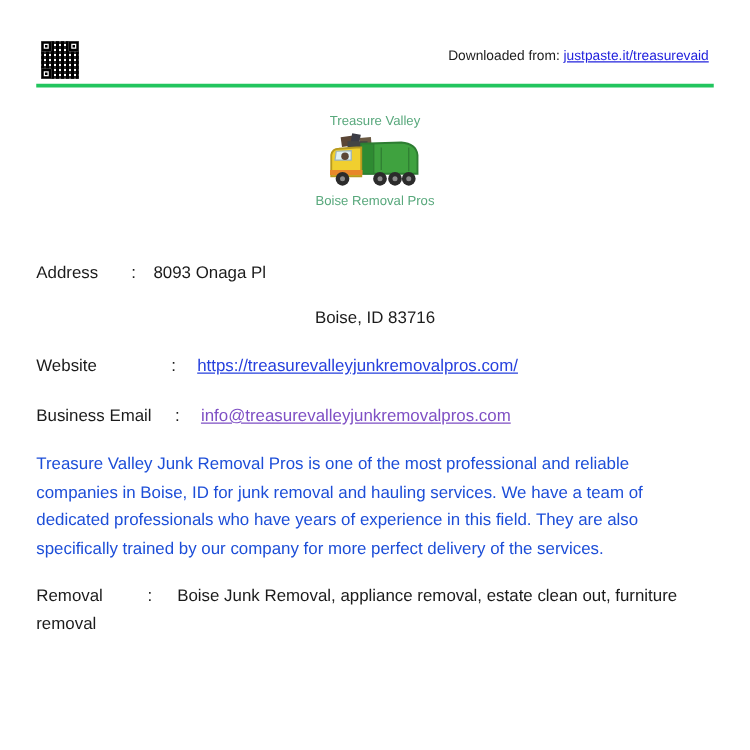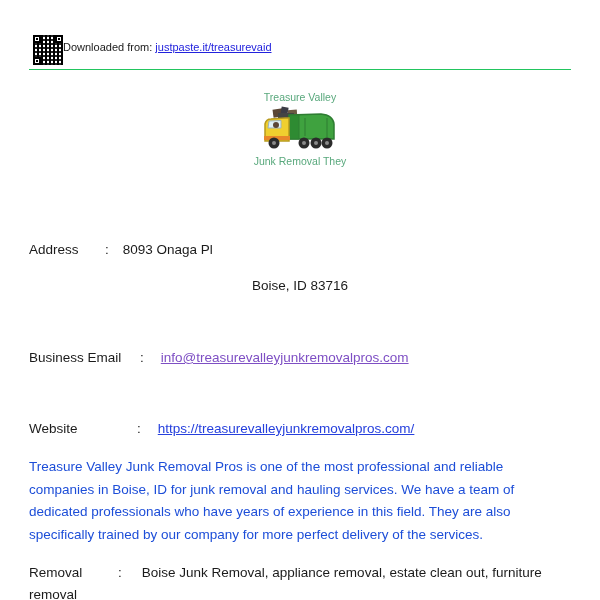--- a/index.html
+++ b/index.html
@@ -14,24 +14,24 @@
     width: 600px;
     height: 600px;
     margin: 0 auto;
     background: #ffffff;
     overflow: hidden;
   }
   
   .header {
     height: 70px;
     margin: 0 29px;
-    border-bottom: 1px solid #22c55e;
+    border-bottom: 3px solid #22c55e;
     display: flex;
     align-items: flex-end;
-    justify-content: flex-start;
+    justify-content: space-between;
     box-sizing: border-box;
   }
   .qr {
     position: relative;
     width: 30px;
     height: 30px;
     margin: 0 0 4px 4px;
     background:
       repeating-linear-gradient(0deg, rgba(0,0,0,0.85) 0 2px, transparent 2px 4px),
       repeating-linear-gradient(90deg, #000 0 2px, #fff 2px 4px);
@@ -85,21 +85,21 @@
   }
   .logo-truck { display: block; margin: 2px auto; }
   
   .content { margin: 0 29px; }
   .info-row {
     margin: 0;
     font-size: 13.5px;
     line-height: 16px;
     white-space: nowrap;
   }
-  .info-row .lbl { display: inline-block; margin-top: 32px; }
+  .info-row .lbl { display: inline-block; }
   .row-address { margin-top: 42px; }
   .row-address .lbl { width: 76px; }
   .row-address .gap { display: inline-block; width: 14px; }
   .row-city { margin-top: 20px; text-align: center; }
   .row-phone { margin-top: 29px; }
   .row-phone .lbl { width: 76px; }
   .row-phone .gap { display: inline-block; width: 19px; }
   .row-email { margin-top: 24px; }
   .row-email .lbl { width: 111px; }
   .row-email .gap { display: inline-block; width: 17px; }
@@ -171,32 +171,32 @@
 
       <circle cx="13" cy="37" r="5.5" fill="#2b2b2b"></circle>
       <circle cx="13" cy="37" r="2" fill="#8a8a8a"></circle>
       <circle cx="43" cy="37" r="5.5" fill="#2b2b2b"></circle>
       <circle cx="43" cy="37" r="2" fill="#8a8a8a"></circle>
       <circle cx="55" cy="37" r="5.5" fill="#2b2b2b"></circle>
       <circle cx="55" cy="37" r="2" fill="#8a8a8a"></circle>
       <circle cx="66" cy="37" r="5.5" fill="#2b2b2b"></circle>
       <circle cx="66" cy="37" r="2" fill="#8a8a8a"></circle>
     </svg>
-    <div class="logo-text">Junk Removal They</div>
+    <div class="logo-text">Boise Removal Pros</div>
   </div>
 
   <div class="content">
 
     <p class="info-row row-address"><span class="lbl">Address</span><span>:</span><span class="gap"></span><span>8093 Onaga Pl</span></p>
 
     <p class="info-row row-city">Boise, ID 83716</p>
 
 
+    <p class="info-row row-website"><span class="lbl">Website</span><span>:</span><span class="gap"></span><a class="link-blue">https://treasurevalleyjunkremovalpros.com/</a></p>
+
     <p class="info-row row-email"><span class="lbl">Business Email</span><span>:</span><span class="gap"></span><a class="link-purple">info@treasurevalleyjunkremovalpros.com</a></p>
-
-    <p class="info-row row-website"><span class="lbl">Website</span><span>:</span><span class="gap"></span><a class="link-blue">https://treasurevalleyjunkremovalpros.com/</a></p>
 
     <p class="description">Treasure Valley Junk Removal Pros is one of the most professional and reliable companies in Boise, ID for junk removal and hauling services. We have a team of dedicated professionals who have years of experience in this field. They are also specifically trained by our company for more perfect delivery of the services.</p>
 
     <p class="keywords"><span class="lbl">Removal</span><span>:</span><span class="gap"></span><span>Boise Junk Removal, appliance removal, estate clean out, furniture removal</span></p>
 
   </div>
 </div>
 
 </body></html>

